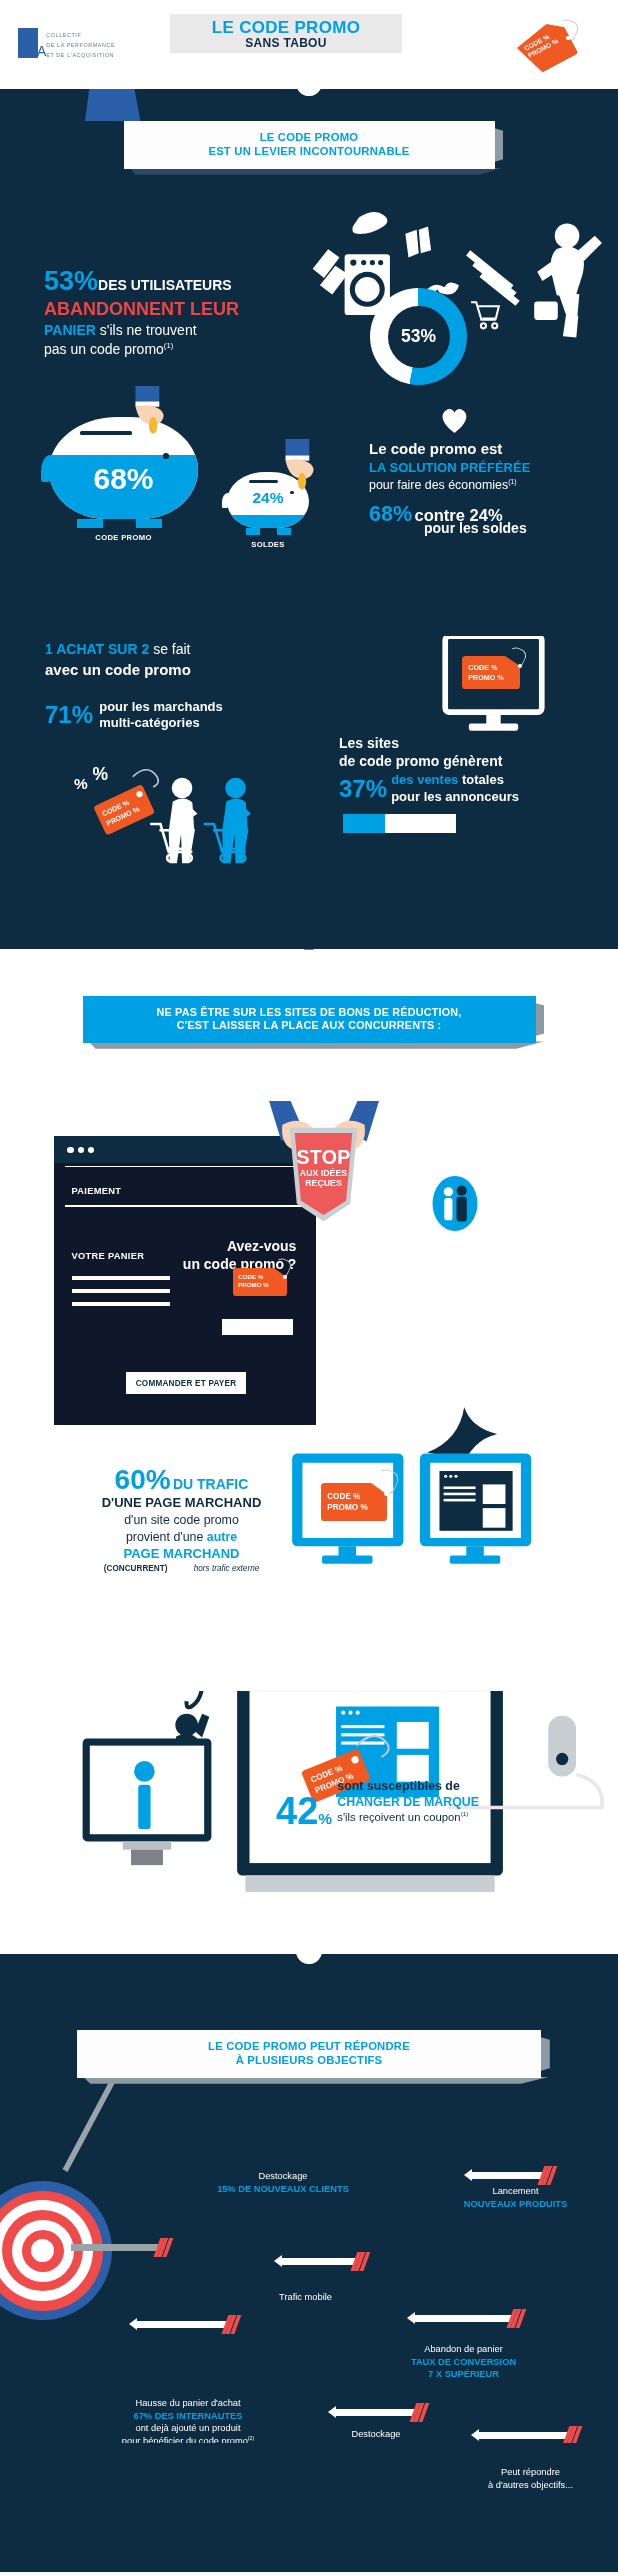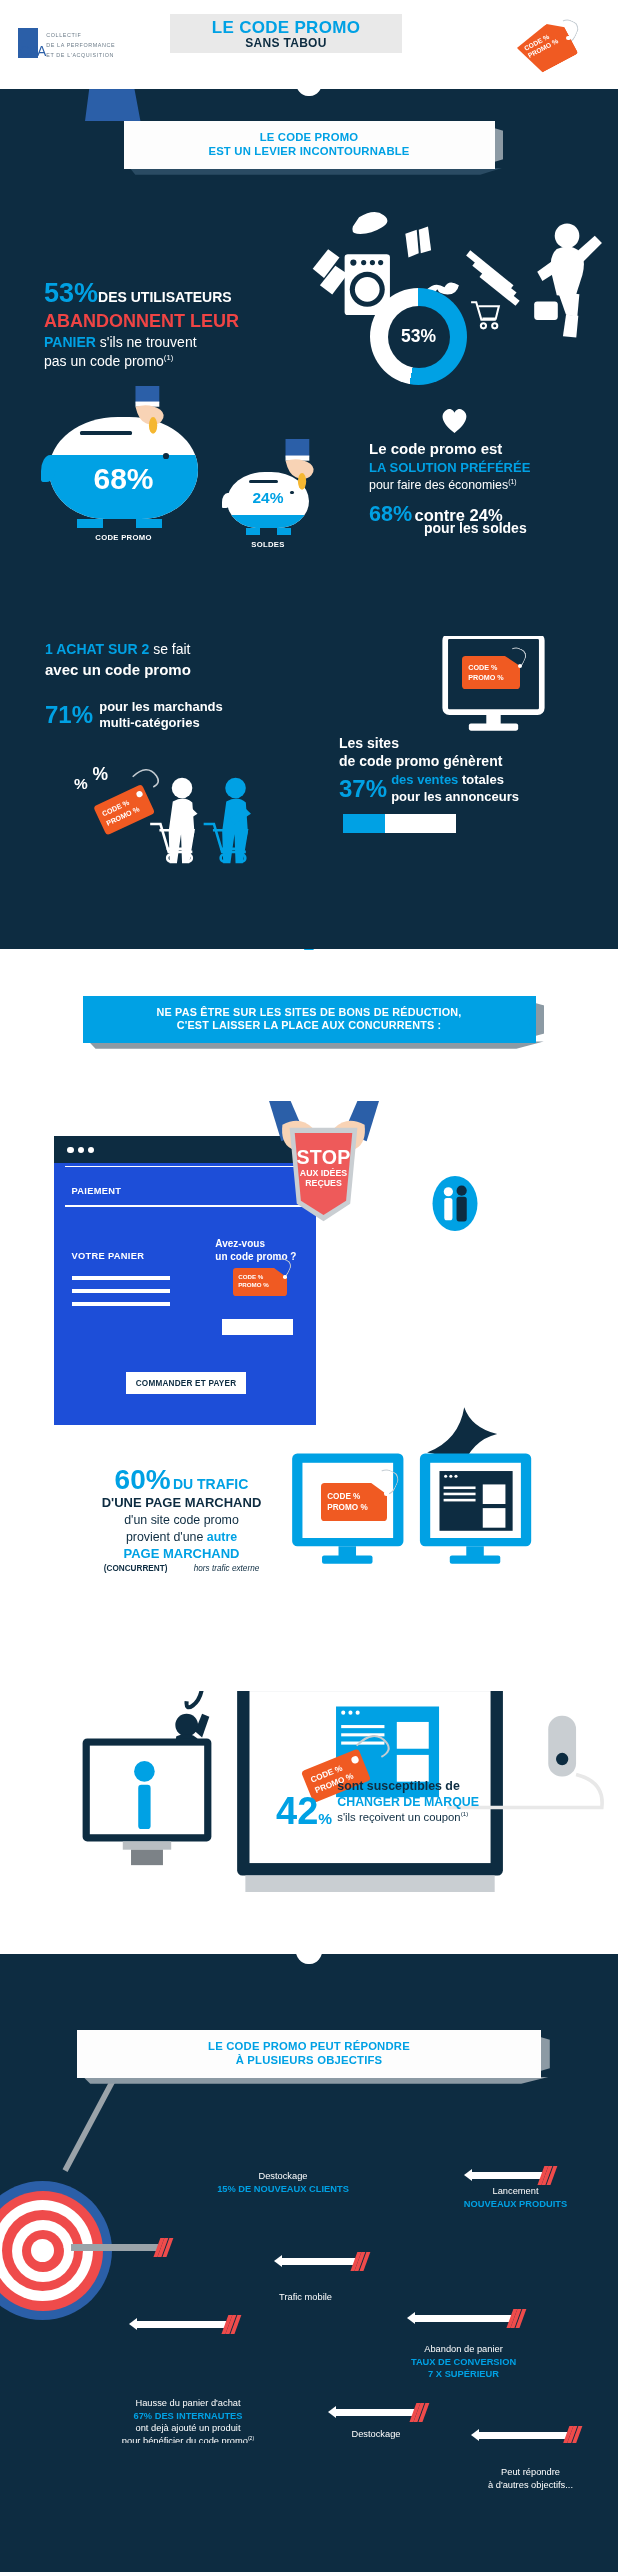--- a/index.html
+++ b/index.html
@@ -256,21 +256,21 @@
         <circle cx="78" cy="32" r="24"></circle>
         <path d="M58 58 q26 -12 44 4 q14 14 6 46 l-14 44 l-36 -4 l-12 -50 q-2 -28 12 -40z"></path>
         <path d="M60 140 l42 6 l-4 44 l-22 -4 z"></path>
         <path d="M76 186 l24 2 l-4 42 l-26 -2 z"></path>
         <path d="M98 62 l34 -30 l14 14 l-36 36 z"></path>
         <path d="M54 78 l-34 24 l10 18 l38 -24z"></path>
         <rect x="14" y="160" width="46" height="36" rx="6"></rect>
       </g>
     </svg>
 
-    <div style="position:absolute;left:44px;top:190px;width:242px;" class="stat">
+    <div style="position:absolute;left:44px;top:178px;width:242px;" class="stat">
       <div style="line-height:1.1;">
         <span class="big">53%</span><span style="font-size:14px;font-weight:bold;color:#fff;">DES UTILISATEURS</span>
       </div>
       <div style="font-size:18px;font-weight:bold;color:#ef4444;line-height:1.35;">ABANDONNENT LEUR</div>
       <div style="font-size:14px;line-height:1.35;">
         <span style="font-weight:bold;color:#00a1e4;">PANIER</span>
         <span style="color:#fff;">s'ils ne trouvent</span>
       </div>
       <div style="font-size:14px;color:#fff;line-height:1.35;">
         <span>pas un code promo</span><span class="sup">(1)</span>
@@ -447,36 +447,36 @@
       <div class="banner blue" style="width:453px;">
         <div class="banner-wing"></div>
         <div class="banner-shadow"></div>
         <div class="banner-inner" style="font-size:10.8px;">
           <div>NE PAS ÊTRE SUR LES SITES DE BONS DE RÉDUCTION,</div>
           <div>C'EST LAISSER LA PLACE AUX CONCURRENTS :</div>
         </div>
       </div>
     </div>
 
-    <div style="position:absolute;left:54px;top:187px;width:262px;height:289px;background:#1d4ed8;">
+    <div style="position:absolute;left:54px;top:187px;width:262px;height:289px;background:#0f172a;">
       <div class="mock-bar" style="padding:11.3px 13.4px 9.3px;">
         <span class="dot"></span>
         <span class="dot"></span>
         <span class="dot"></span>
       </div>
       <div style="height:1.5px;background:#fff;margin:3.1px 11.3px 0;"></div>
       <div style="color:#fff;font-weight:bold;font-size:9.3px;margin:18.5px 0 0 17.5px;letter-spacing:0.3px;">PAIEMENT</div>
       <div style="height:1.5px;background:#fff;margin:9.3px 11.3px 0;"></div>
       <div style="color:#fff;font-weight:bold;font-size:9.3px;margin:44px 0 0 17.5px;letter-spacing:0.3px;">VOTRE PANIER</div>
       <div style="margin:15.5px 0 0 17.5px;">
         <div class="wline" style="width:98px;margin-bottom:9.3px;"></div>
         <div class="wline" style="width:98px;margin-bottom:9.3px;"></div>
         <div class="wline" style="width:98px;"></div>
       </div>
-      <div style="position:absolute;right:19.6px;top:101px;text-align:left;color:#fff;font-weight:bold;font-size:10px;line-height:1.3;">
+      <div style="position:absolute;right:19.6px;top:101px;text-align:right;color:#fff;font-weight:bold;font-size:14px;line-height:1.3;">
         <div>Avez-vous</div>
         <div>un code promo ?</div>
       </div>
       <div style="position:absolute;right:23px;top:132px;width:60px;height:32px;">
         <div style="position:absolute;right:3.1px;top:-10.3px;width:17.5px;height:19.6px;border:1.3px solid #c4ccd2;border-radius:60% 40% 50% 50%;border-left-color:transparent;border-bottom-color:transparent;transform:rotate(25deg);"></div>
         <div style="width:54px;height:28px;background:#f05a22;border-radius:3.1px;clip-path:polygon(0 0,76% 0,100% 34%,100% 100%,0 100%);"></div>
         <div style="position:absolute;right:6.2px;top:7.2px;width:3.6px;height:3.6px;border-radius:50%;background:#fff;"></div>
         <div style="position:absolute;left:5.2px;top:5.2px;color:#fff;font-weight:bold;font-size:6.2px;line-height:1.3;">
           <div>CODE %</div>
           <div>PROMO %</div>

